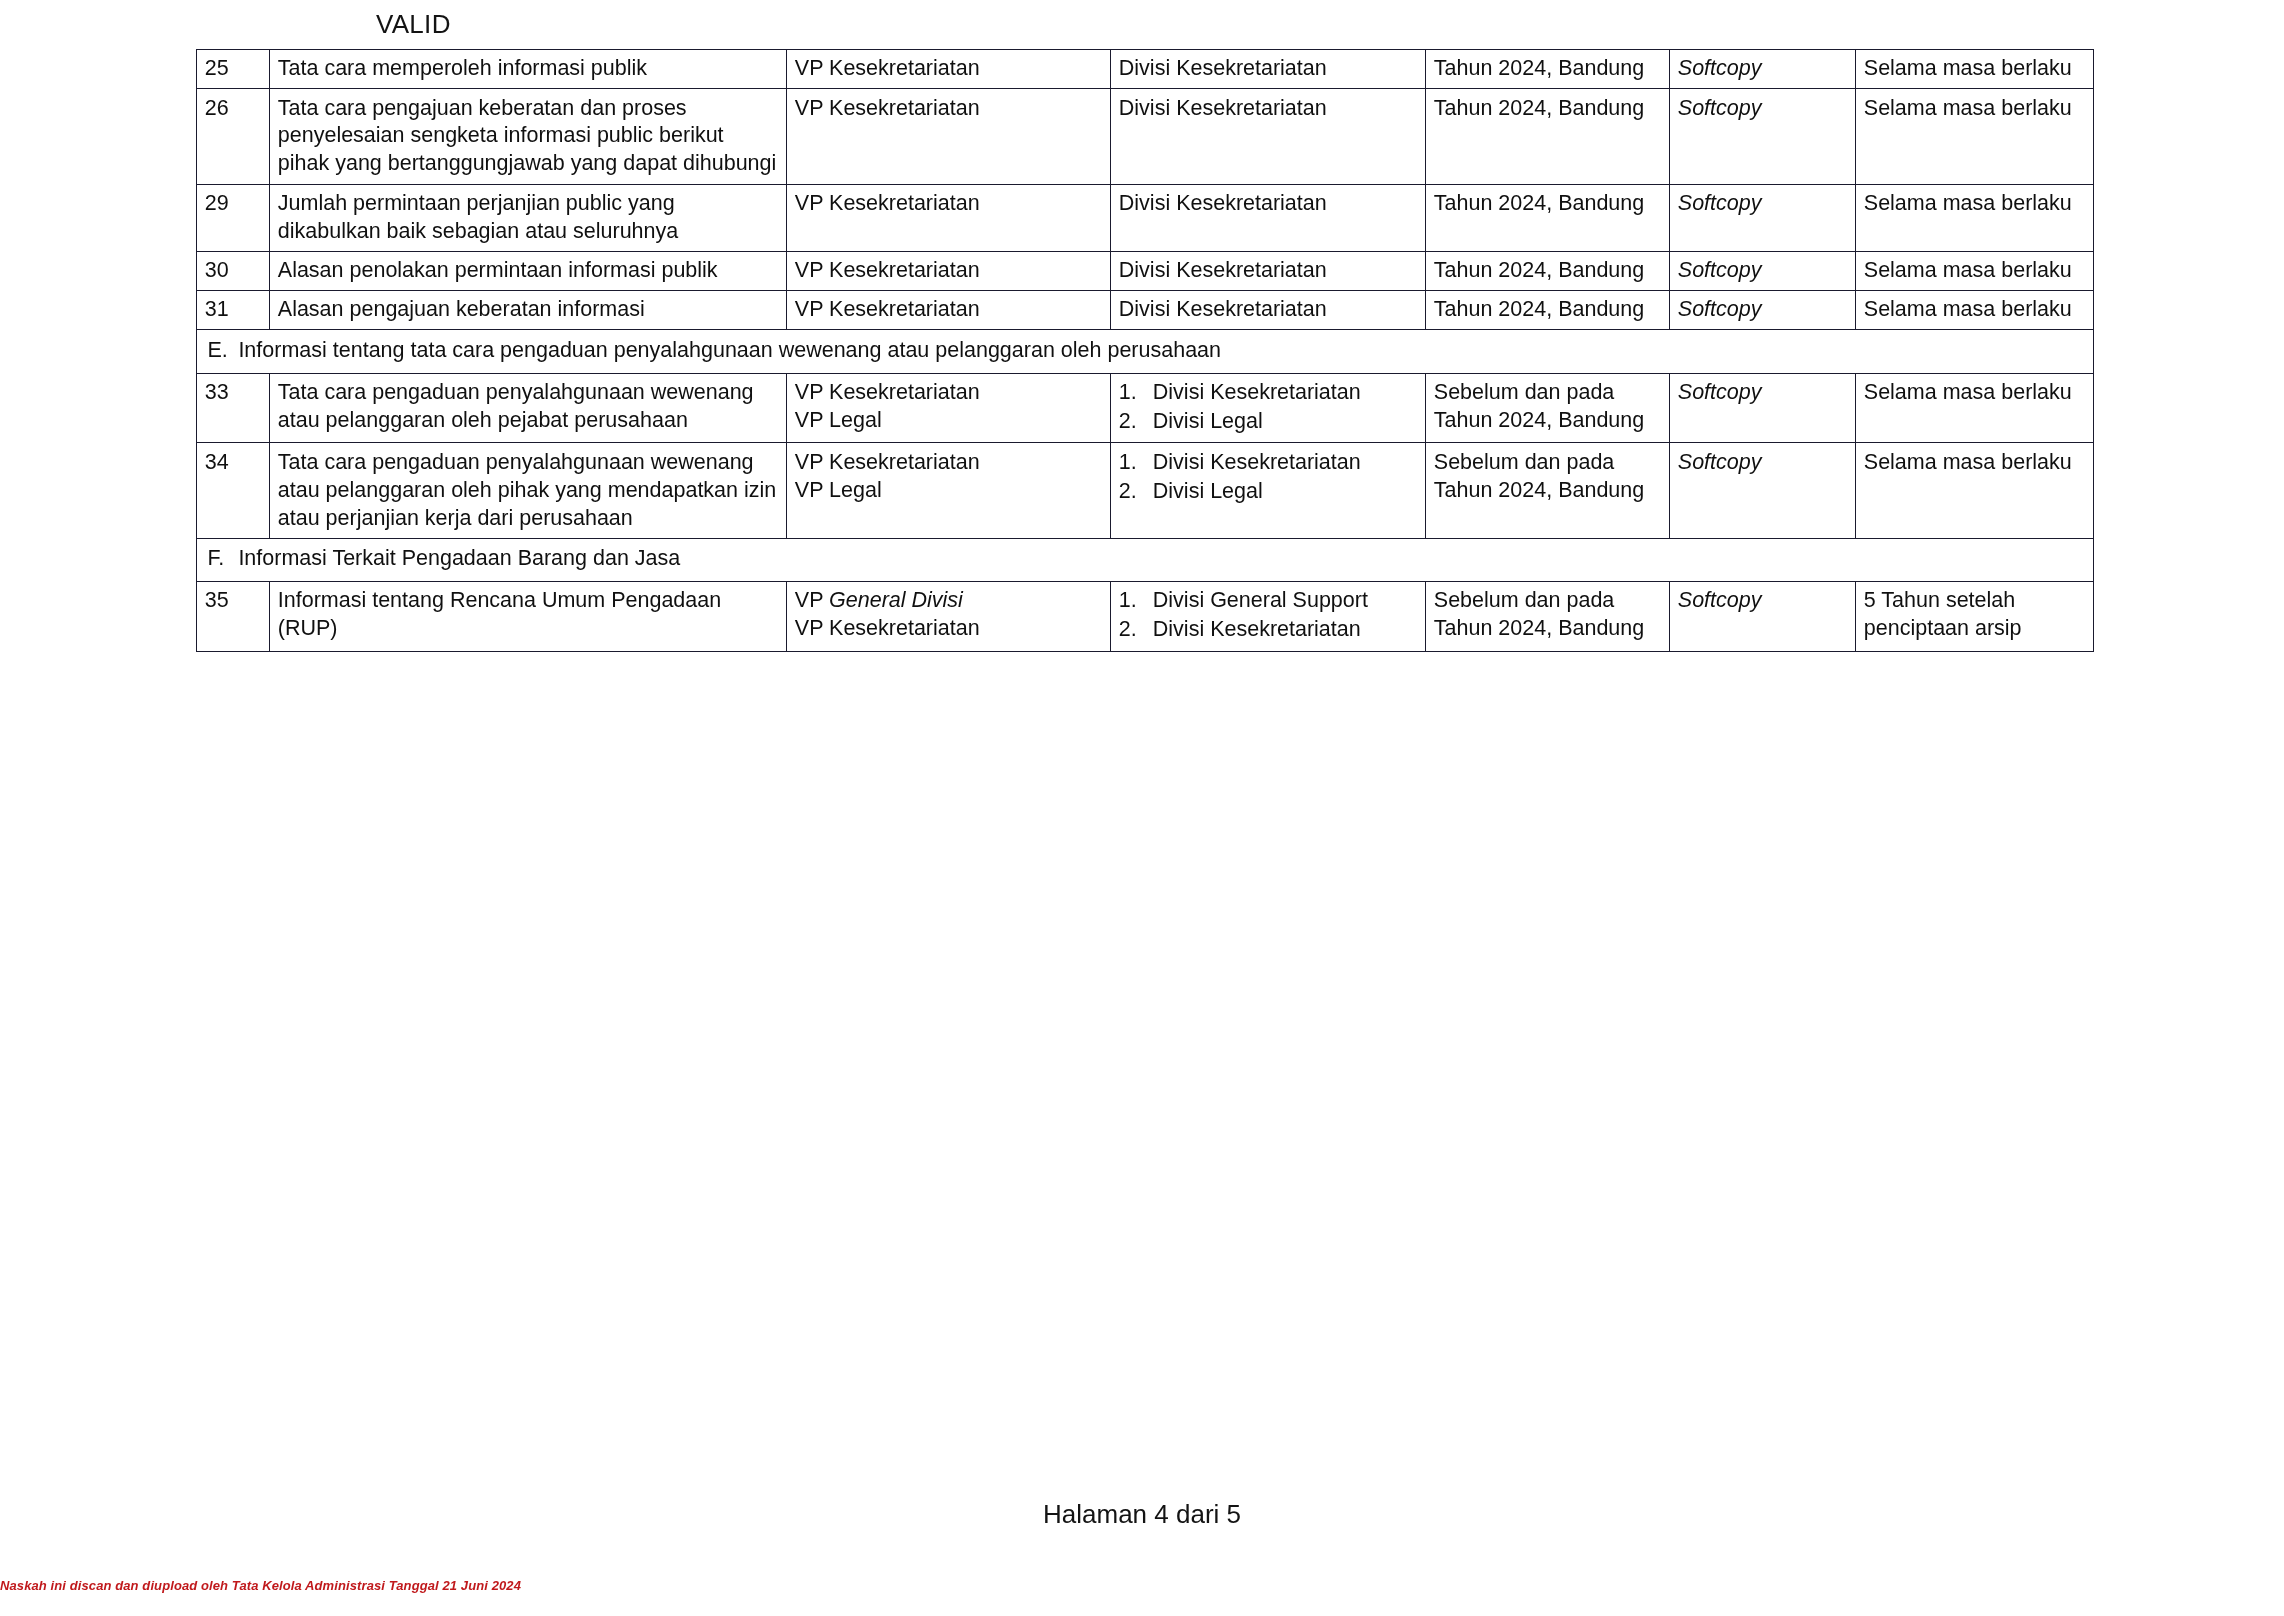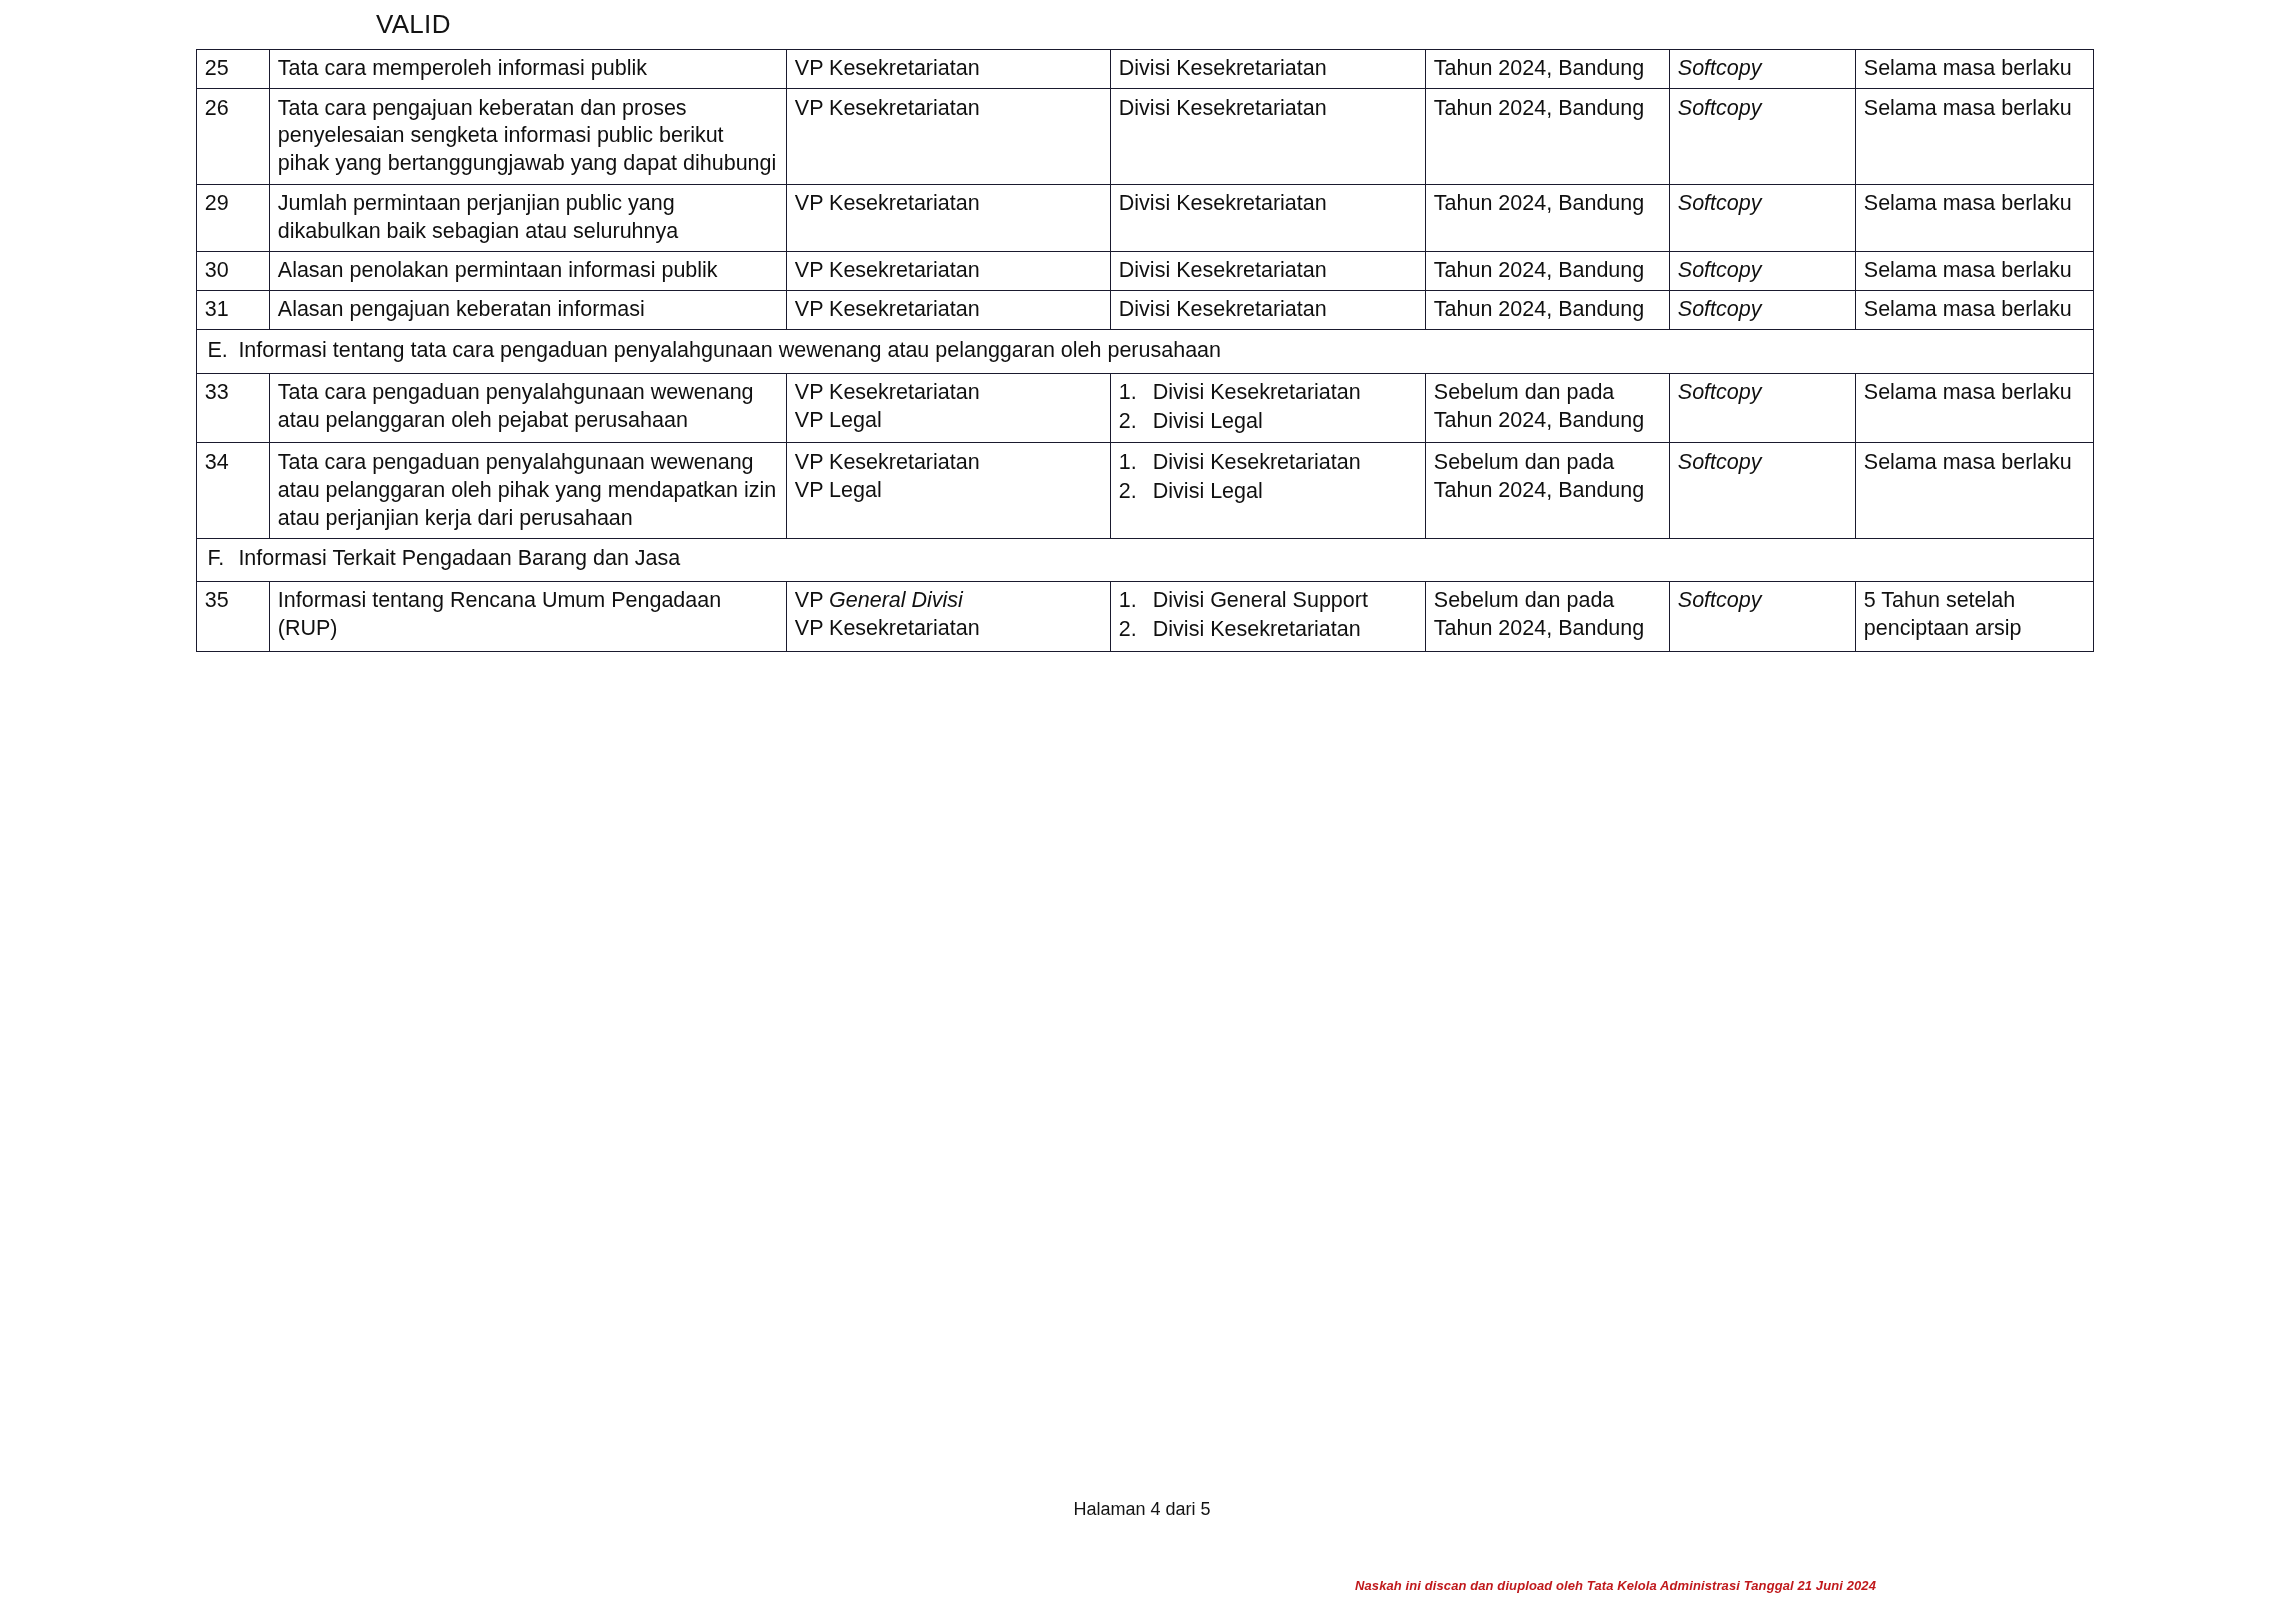--- a/index.html
+++ b/index.html
@@ -96,29 +96,29 @@
   
   .stack { line-height: 1.30; }
 
   
   .page-footer {
     position: absolute;
     left: 0;
     top: 1499px;
     width: 2284px;
     text-align: center;
-    font-size: 18px;
+    font-size: 26px;
     color: #131313;
   }
   .scan-footer {
     position: absolute;
     left: 0;
     top: 1578px;
     width: 1876px;
-    text-align: right;
+    text-align: left;
     font-size: 13px;
     font-weight: bold;
     font-style: italic;
     color: #c0191c;
     letter-spacing: 0.1px;
   }
 </style>
 </head>
 <body>
 

